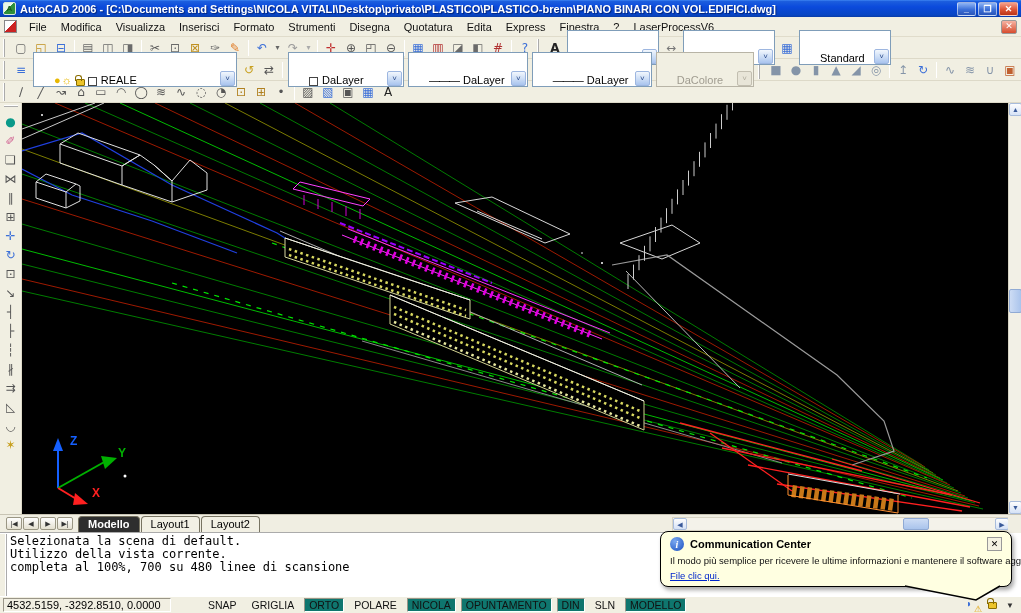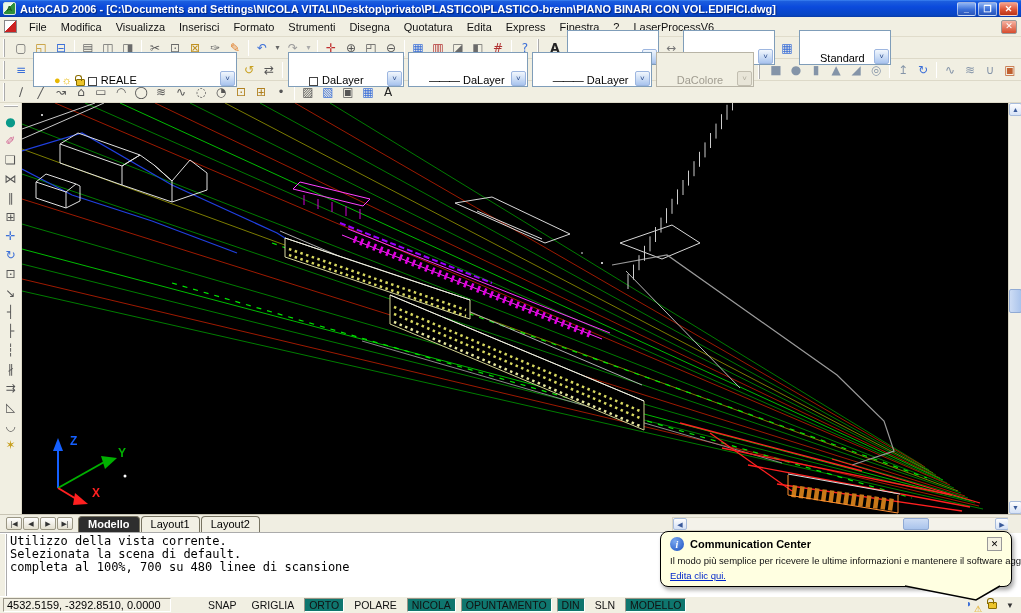--- a/index.html
+++ b/index.html
@@ -600,22 +600,22 @@
       <span class="hthumb"></span>
       <button class="sarrow" style="margin-left:auto">▶</button>
     </div>
     <div class="corner"></div>
   </div>
 
   <div class="cmdwrap">
     <div class="cmdgrip"></div>
     <div class="cmd">
       <div class="hist">
+        <div>Selezionata la scena di default.</div>
         <div>Utilizzo della vista corrente.</div>
-        <div>Selezionata la scena di default.</div>
         <div>completa al 100%, 700 su 480 linee di scansione</div>
       </div>
     </div>
   </div>
 
   <div class="statusbar">
     <span class="coords">4532.5159, -3292.8510, 0.0000</span>
     <span class="sbtns">
       <button class="sbtn">SNAP</button>
       <button class="sbtn">GRIGLIA</button>
@@ -637,19 +637,19 @@
     </span>
   </div>
 
   <div class="balloon">
     <div class="brow">
       <span class="binfo">i</span>
       <span class="btitle">Communication Center</span>
       <button class="bclose">✕</button>
     </div>
     <div class="bbody">Il modo più semplice per ricevere le ultime informazioni e mantenere il software aggiornato.</div>
-    <a class="blink">Edita clic qui.</a>
+    <a class="blink">File clic qui.</a>
   </div>
   <svg class="btail">
     <path d="M25,1 L96,15 L120,1" fill="#ffffe1" stroke="#000" stroke-width="1.5"></path>
   </svg>
 
 </div>
 
 </body></html>

